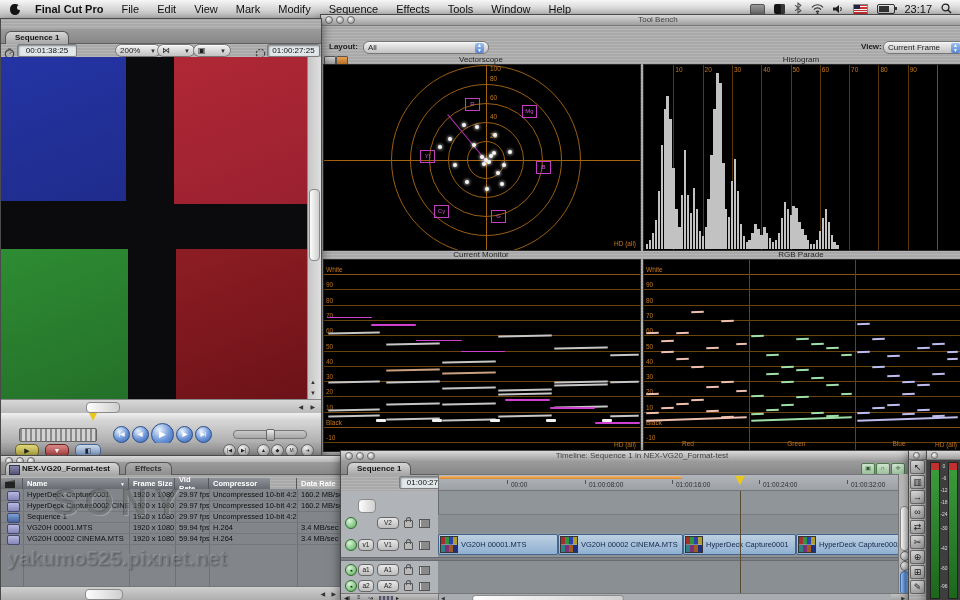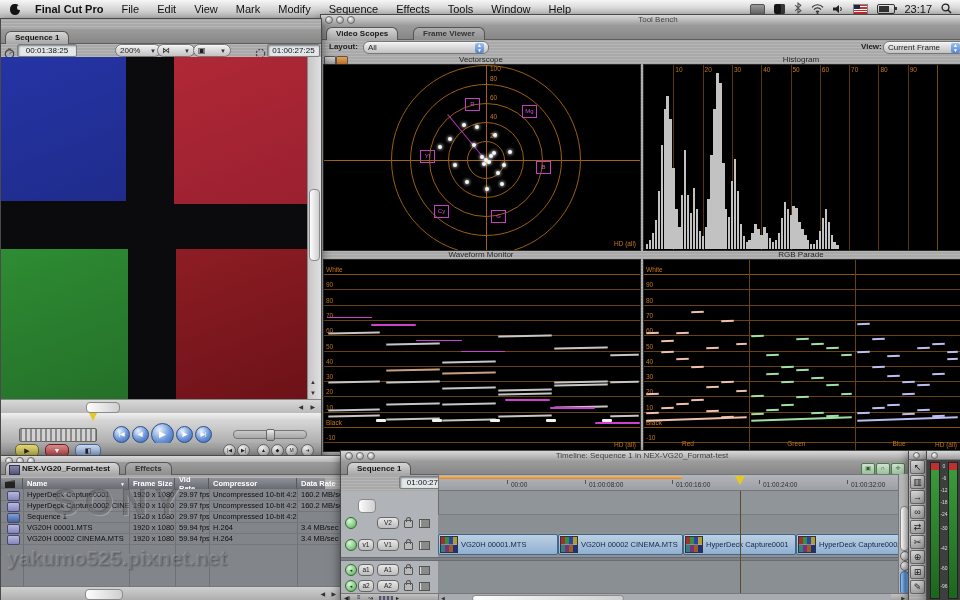--- a/index.html
+++ b/index.html
@@ -133,24 +133,20 @@
   </div>
 
   <div class="win" id="toolbench" style="left:320px;top:14px;width:640px;height:441px;">
     <div class="tbar">
       <div class="dots">
           <span class="wdot"></span>
           <span class="wdot"></span>
           <span class="wdot"></span>
         </div>
       <span class="ttl">Tool Bench</span>
-    </div>
-    <div class="tabrow" style="top:10px;height:14px;">
-      <span class="tab" style="left:5px;">Video Scopes</span>
-      <span class="tab inactive" style="left:92px;">Frame Viewer</span>
     </div>
     <div class="abs" style="left:0;top:24px;width:640px;height:16px;">
       <span class="abs" style="left:8px;top:3px;font-size:8px;font-weight:bold;color:#222;">Layout:</span>
       <span class="popup abs" style="left:42px;top:2px;width:116px;">
         <span>All</span>
           <span class="stepper">▲<br>▼</span>
       </span>
       <span class="abs" style="left:540px;top:3px;font-size:8px;font-weight:bold;color:#222;">View:</span>
       <span class="popup abs" style="left:562px;top:2px;width:72px;">
         <span>Current Frame</span>
@@ -284,21 +280,21 @@
         <div class="hbar" style="left: 171.87px; width: 2.4px; height: 9px;"></div>
         <div class="hbar" style="left: 174.8px; width: 2.4px; height: 18px;"></div>
         <div class="hbar" style="left: 177.73px; width: 2.4px; height: 30.6px;"></div>
         <div class="hbar" style="left: 180.66px; width: 2.4px; height: 39.6px;"></div>
         <div class="hbar" style="left: 183.59px; width: 2.4px; height: 27px;"></div>
         <div class="hbar" style="left: 186.52px; width: 2.4px; height: 14.4px;"></div>
         <div class="hbar" style="left: 189.45px; width: 2.4px; height: 7.2px;"></div>
         <div class="hbar" style="left: 192.38px; width: 2.4px; height: 3.6px;"></div>
       </div>
 
-    <div class="scopetitle" style="left:2px;top:236px;width:316px;">Waveform Monitor</div>
+    <div class="scopetitle" style="left:2px;top:236px;width:316px;">Current Monitor</div>
     <div class="scopetitle" style="left:322px;top:236px;width:316px;">RGB Parade</div>
     <div class="scope" id="waveform" style="left:2px;top:244px;width:316px;height:191px;">
         <div class="glineh" style="top: 14px; background: rgb(138, 82, 16);"></div>
         <div class="glabel" style="left: 2px; top: 6px;">White</div>
         <div class="glineh" style="top: 29.3px; background: rgb(107, 67, 15);"></div>
         <div class="glabel" style="left: 2px; top: 21.3px;">90</div>
         <div class="glineh" style="top: 44.6px; background: rgb(107, 67, 15);"></div>
         <div class="glabel" style="left: 2px; top: 36.6px;">80</div>
         <div class="glineh" style="top: 59.9px; background: rgb(107, 67, 15);"></div>
         <div class="glabel" style="left: 2px; top: 51.9px;">70</div>
@@ -539,21 +535,21 @@
           <span class="wdot"></span>
         </div>
     </div>
     <div class="tabrow" style="top:6px;height:12px;">
       <span class="tab" style="left:4px;padding-left:16px;">
         <span class="abs" style="left:3px;top:2px;width:9px;height:8px;background:linear-gradient(#88a,#557);border:1px solid #335;"></span>
         <span>NEX-VG20_Format-test</span>
       </span>
       <span class="tab inactive" style="left:124px;">Effects</span>
     </div>
-    <div class="abs" id="browserhdr" style="left:0;top:22px;width:324px;height:11px;background:linear-gradient(#8e9298,#686c72);border-bottom:1px solid #4a4e54;">
+    <div class="abs" id="browserhdr" style="left:0;top:22px;width:269px;height:11px;background:linear-gradient(#8e9298,#686c72);border-bottom:1px solid #4a4e54;">
       <span class="hdrcell" style="left:0;width:22px;">
         <svg width="10" height="8" viewBox="0 0 10 8">
             <rect x="0" y="2" width="10" height="6" fill="#222"></rect>
             <path d="M0 2 L10 0 L10 2 Z" fill="#444"></path>
           </svg>
       </span>
     <div class="hdrcell" style="left: 22px; width: 106px;">Name<span style="margin-left: auto; margin-right: 3px; font-size: 5px;">▼</span></div>
         <div class="hdrcell" style="left: 128px; width: 46px;">Frame Size</div>
         <div class="hdrcell" style="left: 174px; width: 34px;">Vid Rate</div>
         <div class="hdrcell" style="left: 208px; width: 88px;">Compressor</div>

